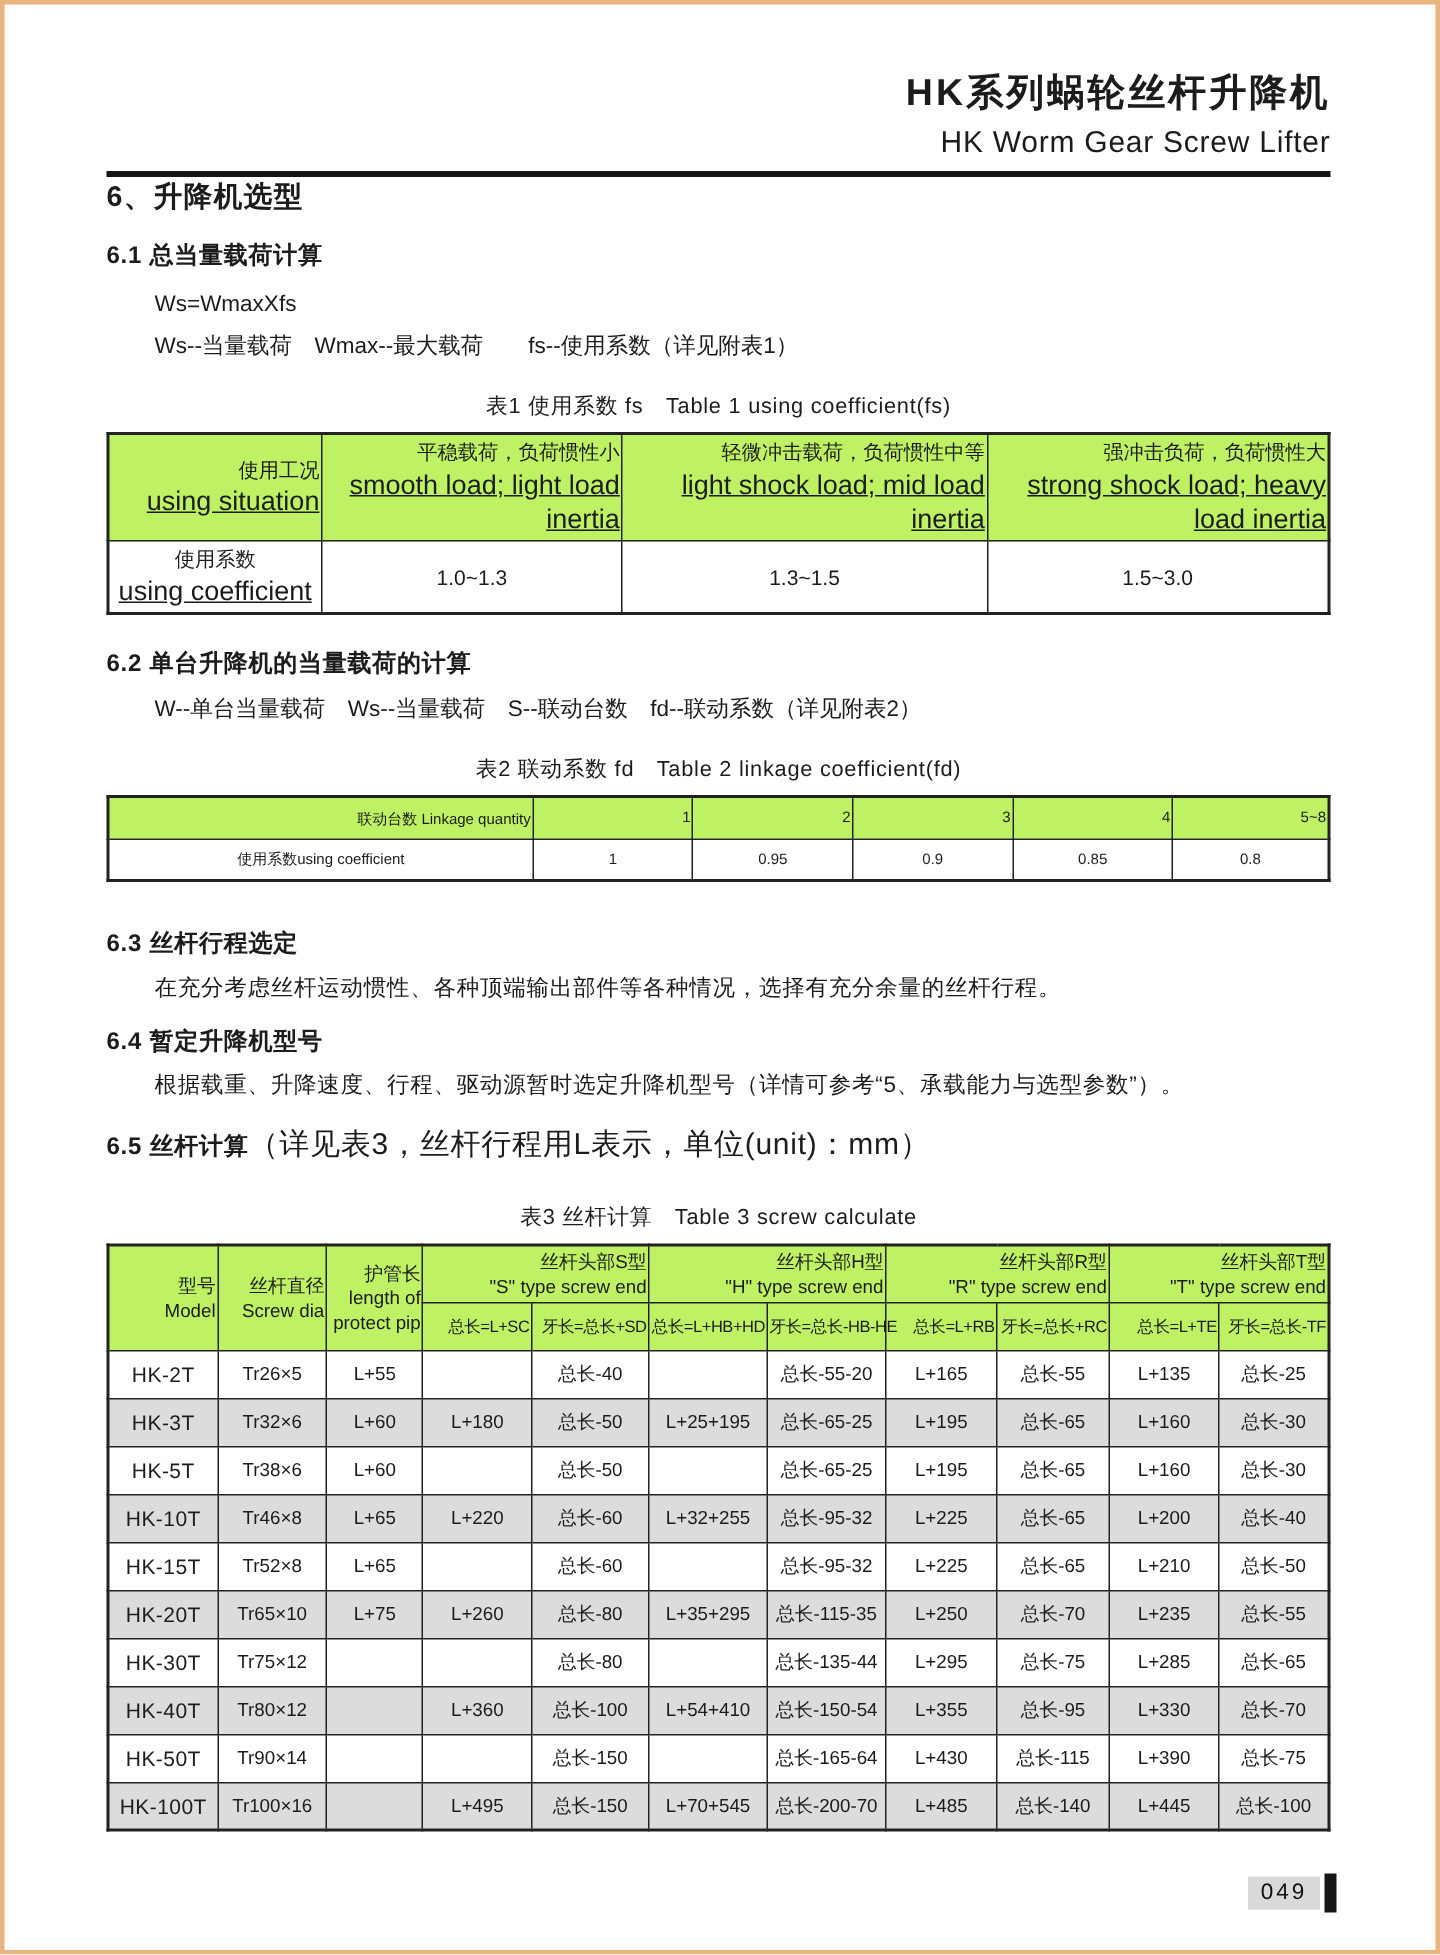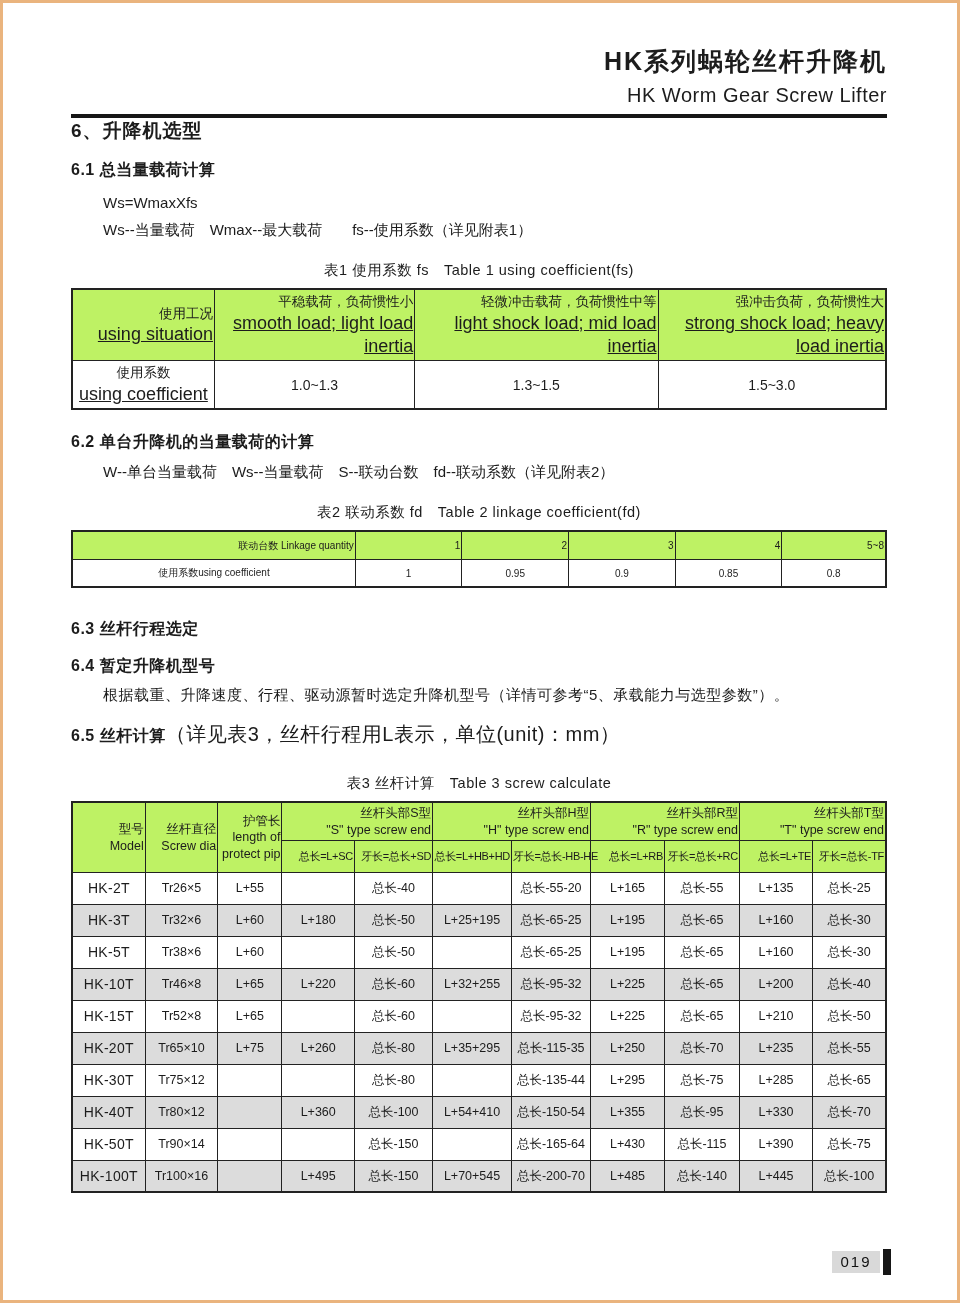--- a/index.html
+++ b/index.html
@@ -127,20 +127,21 @@
         <td>1</td>
         <td>0.95</td>
         <td>0.9</td>
         <td>0.85</td>
         <td>0.8</td>
       </tr>
     </tbody>
       </table>
 
     <div class="h2" style="margin-top:31px">6.3 丝杆行程选定</div>
+    <div class="para">在充分考虑丝杆运动惯性、各种顶端输出部件等各种情况，选择有充分余量的丝杆行程。</div>
 
     <div class="h2">6.4 暂定升降机型号</div>
     <div class="para">根据载重、升降速度、行程、驱动源暂时选定升降机型号（详情可参考“5、承载能力与选型参数”）。</div>
 
     <div class="h2 h2inline">
       <span>6.5 丝杆计算</span><span class="note">（详见表3，丝杆行程用L表示，单位(unit)：mm）</span>
     </div>
 
     <div class="tbl-title" style="margin-top:26px">表3  丝杆计算　Table 3  screw calculate</div>
     <table class="t3">
@@ -328,15 +329,15 @@
         <td>L+485</td>
         <td>总长-140</td>
         <td>L+445</td>
         <td>总长-100</td>
       </tr>
     </tbody>
       </table>
 
   </div>
 
-  <div class="pagenum-box">019</div>
+  <div class="pagenum-box">049</div>
   <div class="pagenum-bar"></div>
 </div>
 
 </body></html>

